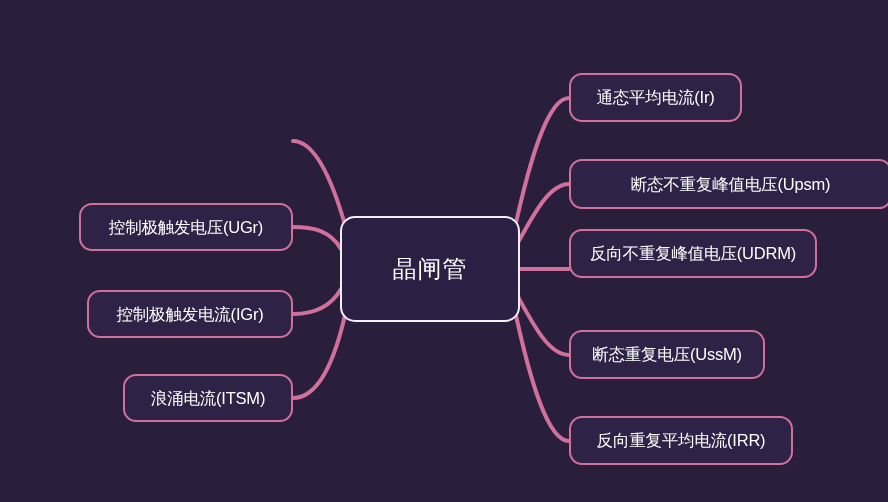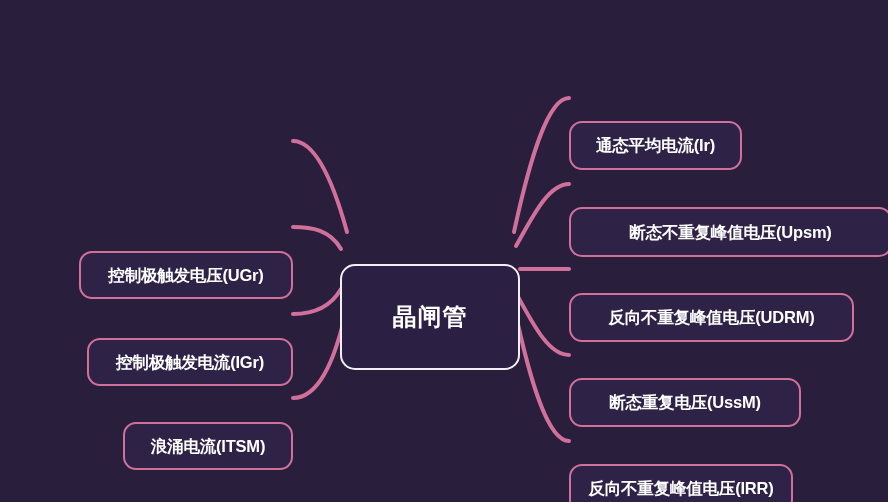--- a/index.html
+++ b/index.html
@@ -28,28 +28,27 @@
   .node {
     position: absolute;
     box-sizing: border-box;
     display: flex;
     align-items: center;
     justify-content: center;
     border-radius: 13px;
     background: #2e2247;
     border: 2.4px solid #d1709b;
     color: #ffffff;
-    font-weight: bold;
+    font-weight: normal;
     font-size: 16.5px;
     letter-spacing: -0.2px;
     white-space: nowrap;
     text-align: center;
     line-height: 1.15;
     z-index: 2;
-    margin-top: 48px;
   }
   .node-center {
     border: 2.6px solid #f2f0f7;
     border-radius: 15px;
     background: #2b2044;
     font-size: 24px;
     line-height: 1.28;
     letter-spacing: 1px;
     z-index: 3;
   }
@@ -89,23 +88,23 @@
       <span class="ctext">晶闸管</span>
     </div>
   </div>
 
   <div class="node" style="left: 569px; top: 73px; width: 173px; height: 49px;">
     <span>通态平均电流(Ir)</span>
   </div>
   <div class="node" style="left: 569px; top: 159px; width: 323px; height: 50px;">
     <span>断态不重复峰值电压(Upsm)</span>
   </div>
-  <div class="node" style="left: 569px; top: 245px; width: 285px; height: 49px; text-align: right;">
+  <div class="node" style="left: 569px; top: 229px; width: 248px; height: 49px; text-align: right;">
     <span>反向不重复峰值电压(UDRM)</span>
   </div>
-  <div class="node" style="left: 569px; top: 330px; width: 232px; height: 49px;">
+  <div class="node" style="left: 569px; top: 330px; width: 196px; height: 49px;">
     <span>断态重复电压(UssM)</span>
   </div>
   <div class="node" style="left: 569px; top: 416px; width: 224px; height: 49px;">
-    <span>反向不重复峰值电压(IRR)</span>
+    <span>反向重复平均电流(IRR)</span>
   </div>
 
 </div>
 
 </body></html>

